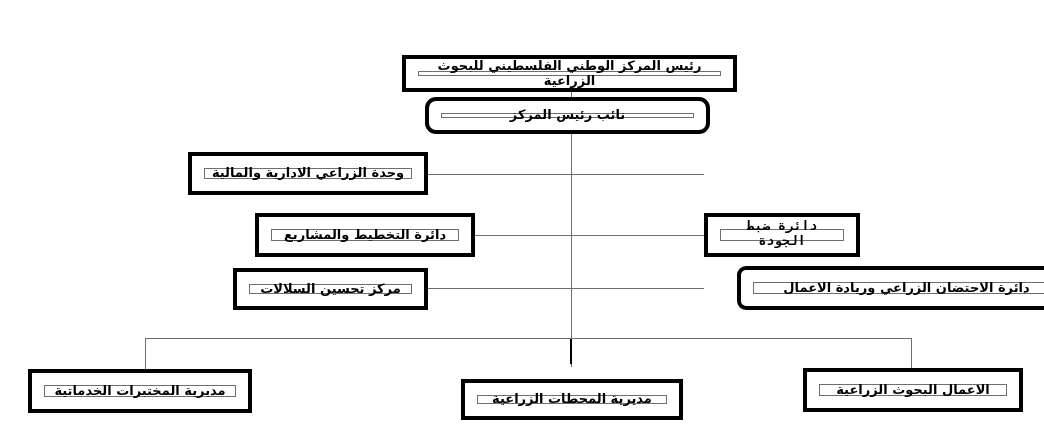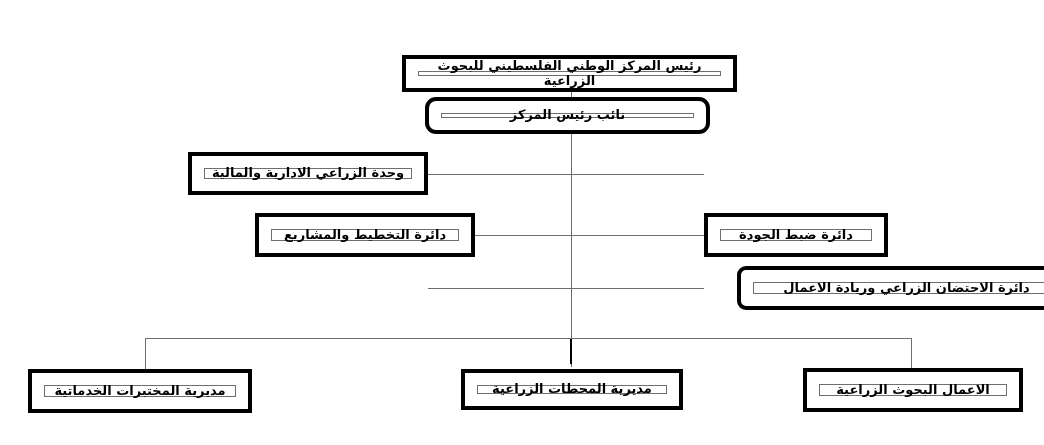--- a/index.html
+++ b/index.html
@@ -73,35 +73,38 @@
   </div>
 
   <div class="box" style="left:188px; top:152px; width:240px; height:43px;">
     <div class="inner">وحدة  الزراعي الادارية والمالية</div>
   </div>
 
   <div class="box" style="left:208px; top:213px; width:220px; height:44px;margin-left:47px;">
     <div class="inner">دائرة التخطيط والمشاريع</div>
   </div>
 
+  <div class="box" style="left:233px; top:268px; width:195px; height:42px;">
+    <div class="inner">مركز تحسين السلالات</div>
+  </div>
 
 
-  <div class="box" style="left:704px; top:213px; width:184px; height:44px;">
+  <div class="box" style="left:704px; top:213px; width:156px; height:44px;font-family:Liberation Mono, monospace;">
     <div class="inner">دائرة ضبط الجودة</div>
   </div>
 
   <div class="box" style="left:737px; top:266px; width:339px; height:44px;border-radius:9px;">
     <div class="inner">دائرة الاحتضان الزراعي وريادة الاعمال</div>
   </div>
 
   <div class="box" style="left:28px; top:369px; width:224px; height:44px;">
     <div class="inner">مديرية المختبرات الخدماتية</div>
   </div>
 
-  <div class="box" style="left:461px; top:369px; width:222px; height:41px;">
+  <div class="box" style="left:461px; top:379px; width:222px; height:41px;">
     <div class="inner">مديرية المحطات الزراعية</div>
   </div>
 
   <div class="box" style="left:803px; top:368px; width:220px; height:44px;">
     <div class="inner">الاعمال البحوث الزراعية</div>
   </div>
 
 </div>
 
 </body></html>

